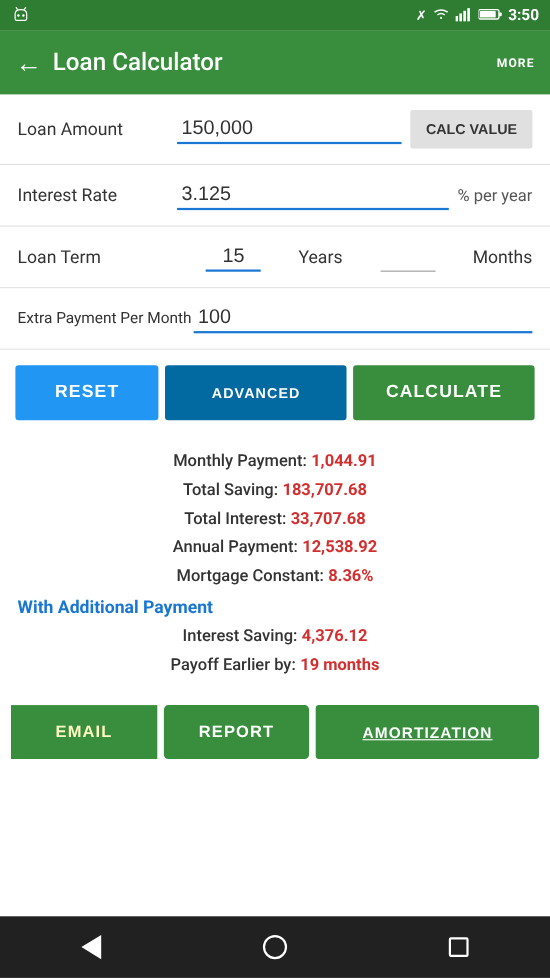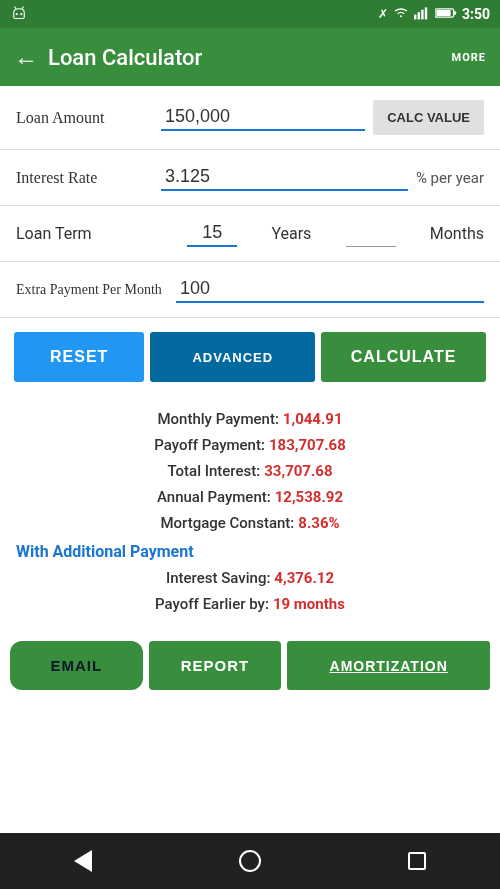--- a/index.html
+++ b/index.html
@@ -88,21 +88,20 @@
       display: flex;
       align-items: center;
       padding: 14px 16px;
       border-bottom: 1px solid #e0e0e0;
     }
     .form-label {
       font-size: 16px;
       color: #333;
       min-width: 145px;
       font-weight: 400;
-      font-family: Liberation Serif, serif;
     }
     .form-input {
       flex: 1;
       font-size: 18px;
       color: #333;
       border: none;
       border-bottom: 2px solid #1976d2;
       outline: none;
       padding: 2px 4px;
       background: transparent;
@@ -249,27 +248,27 @@
     
     .bottom-buttons {
       display: flex;
       padding: 10px 10px 14px;
       gap: 6px;
       background: white;
     }
     .btn-email {
       flex: 1;
       background: #388e3c;
-      color: #0f172a;
+      color: #fef9c3;
       border: none;
       padding: 16px 8px;
       font-size: 15px;
       font-weight: bold;
       cursor: pointer;
-      border-radius: 12px;
+      border-radius: 0;
       letter-spacing: 1px;
     }
     .btn-report {
       flex: 1;
       background: #388e3c;
       color: white;
       border: none;
       padding: 16px 8px;
       font-size: 15px;
       font-weight: bold;
@@ -414,21 +413,21 @@
   </div>
 
   <div class="results-section">
 
     <div class="result-row">
       <span class="result-label">Monthly Payment:</span>
       <span class="result-value">1,044.91</span>
     </div>
 
     <div class="result-row">
-      <span class="result-label">Payoff Payment:</span>
+      <span class="result-label">Total Saving:</span>
       <span class="result-value">183,707.68</span>
     </div>
 
     <div class="result-row">
       <span class="result-label">Total Interest:</span>
       <span class="result-value">33,707.68</span>
     </div>
 
     <div class="result-row">
       <span class="result-label">Annual Payment:</span>

